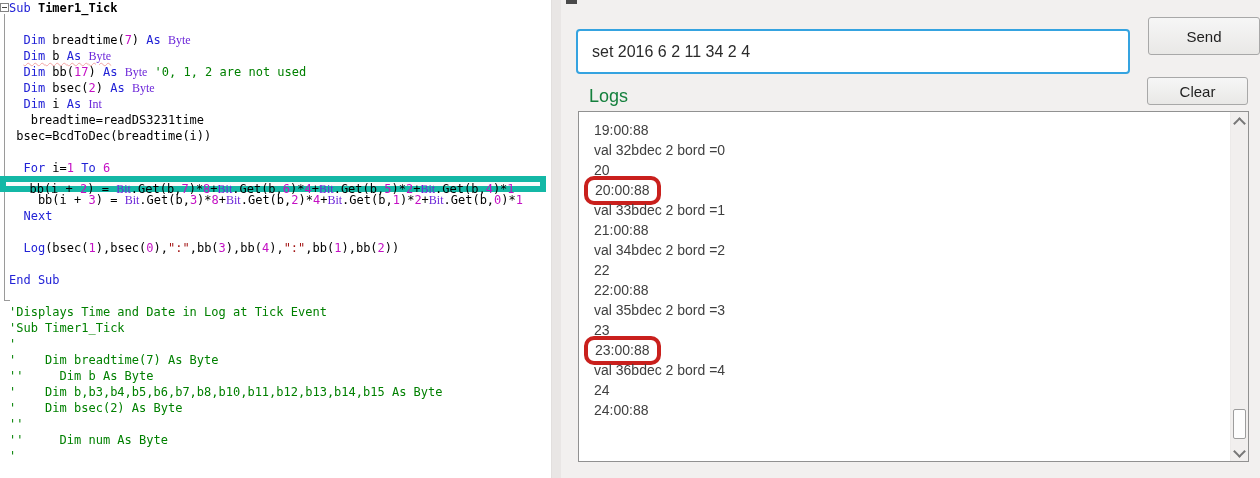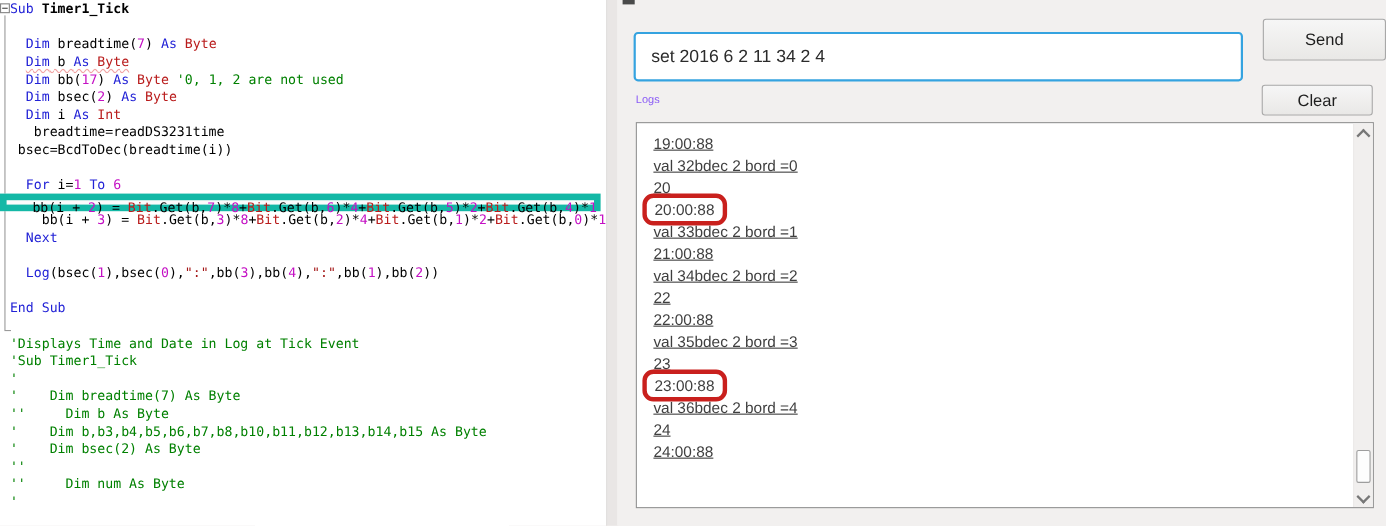--- a/index.html
+++ b/index.html
@@ -10,21 +10,21 @@
   .editor{position:absolute;left:0;top:0;width:551px;height:478px;background:#ffffff;overflow:hidden;}
   .gutter-foldline{position:absolute;left:4px;top:14px;width:1px;height:286px;background:#9a9a9a;}
   .gutter-foldcorner{position:absolute;left:4px;top:300px;width:6px;height:1px;background:#9a9a9a;}
   .foldbox{position:absolute;left:0;top:3px;width:9px;height:9px;background:#fff;border:1px solid #848484;box-sizing:border-box;}
   .foldbox .minus{position:absolute;left:1px;top:3px;width:5px;height:1px;background:#444;}
   .code-lines{position:absolute;left:0;top:0;width:100%;}
   .cl{height:16px;line-height:16px;padding-left:9px;white-space:pre;
       font-family:"DejaVu Sans Mono","Liberation Mono",monospace;font-size:12px;color:#000;}
   .cl.hl{box-sizing:border-box;border:6px solid #14b8a6;background:#fbfbfb;line-height:14px;width:546px;}
   .tk-k{color:#2222d6;}
-  .tk-t{color:#b91c1c;}
+  .tk-t{color:#6d28d9;font-family:Liberation Serif, serif;}
   .tk-n{color:#c410c4;}
   .tk-s{color:#a31515;}
   .tk-c{color:#008000;}
   .tk-p{color:#000000;}
   .tk-b{color:#000000;font-weight:bold;}
   .tk-u{text-decoration:underline wavy #f2a3a3;text-decoration-thickness:1px;text-underline-offset:2px;}
 
   
   .splitter{position:absolute;left:551px;top:0;width:10px;height:478px;background:#e9e6e5;border-left:1px solid #e2dfde;}
 
@@ -32,25 +32,25 @@
   .rpanel{position:absolute;left:561px;top:0;right:0;height:478px;background:#f2f0ef;}
   .top-fragment{position:absolute;left:5px;top:0;width:11px;height:4px;background:#4a4a4a;}
   .cmd-input{position:absolute;left:15px;top:13px;width:554px;height:45px;box-sizing:border-box;
       border:2px solid #35a3e0;border-radius:4px;background:#fff;padding:0 14px;
       font-family:"Liberation Sans",sans-serif;font-size:16px;color:#2b2b2b;outline:none;margin-top:16px;}
   .btn{position:absolute;box-sizing:border-box;border:1px solid #a8a8a8;border-radius:3px;
       background:linear-gradient(#f6f6f6,#e9e8e6);font-family:"Liberation Sans",sans-serif;
       font-size:15px;color:#1e1e1e;text-align:center;cursor:pointer;padding:0;}
   .btn-send{left:587px;top:17px;width:112px;height:38px;}
   .btn-clear{left:586px;top:77px;width:101px;height:28px;}
-  .logs-label{position:absolute;left:17px;top:86px;font-size:10px;color:#8b5cf6;}
+  .logs-label{position:absolute;left:28px;top:86px;font-size:18px;color:#15803d;}
   .log-box{position:absolute;left:17px;top:111px;width:671px;height:351px;box-sizing:border-box;
       background:#fff;border:1px solid #919191;overflow:hidden;}
   .log-content{position:absolute;left:15px;top:8px;right:22px;
-      font-size:14px;color:#3f3f3f;line-height:20px;text-decoration:underline;}
+      font-size:14px;color:#3f3f3f;line-height:20px;}
   .log-line{height:20px;white-space:pre;}
   .annot{display:inline-block;border:4px solid #c9201d;border-radius:10px;
       padding:0 7px 1px 7px;margin:-5px 0 -5px -10px;}
 
   
   .sb{position:absolute;top:0;right:0;width:17px;height:100%;background:#f1efee;border-left:1px solid #eceae9;}
   .sb-thumb{position:absolute;left:2px;right:2px;bottom:22px;height:28px;background:#fdfdfd;
       border:1px solid #9d9d9d;border-radius:2px;}
   .chev{position:absolute;left:4px;width:7px;height:7px;border-left:2px solid #777;border-top:2px solid #777;}
   .chev-up{top:7px;transform:rotate(45deg);}

